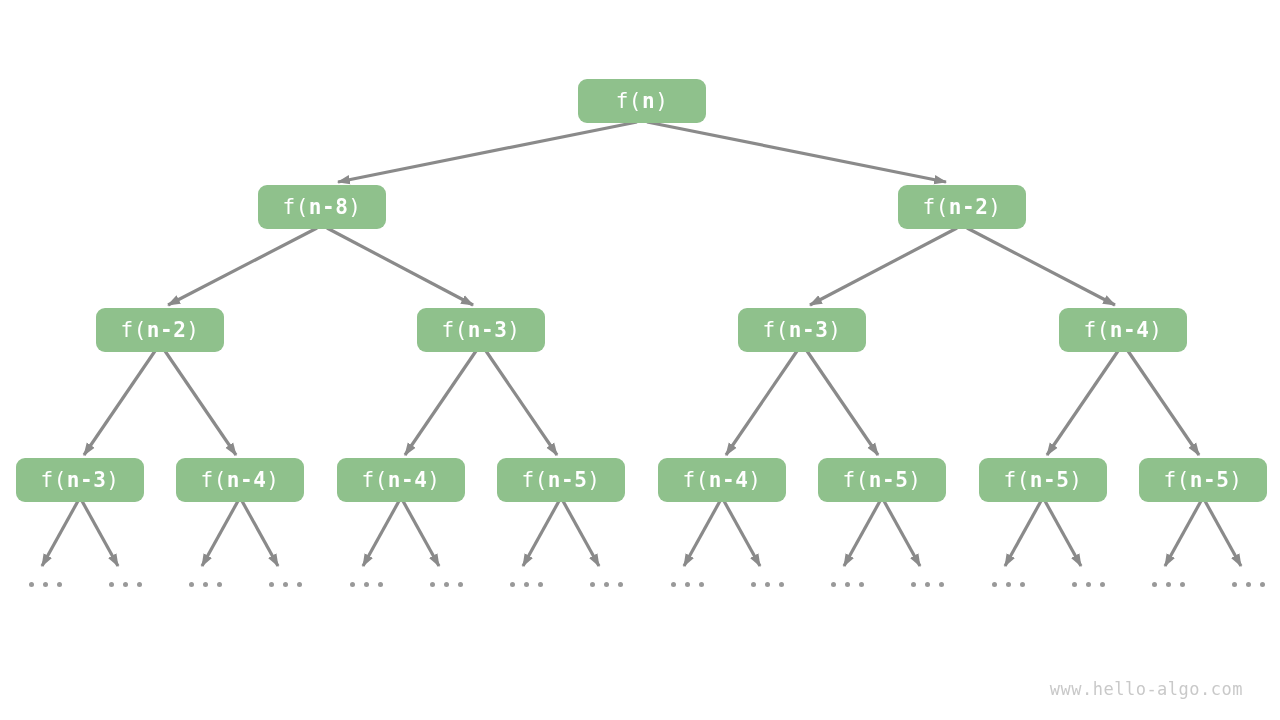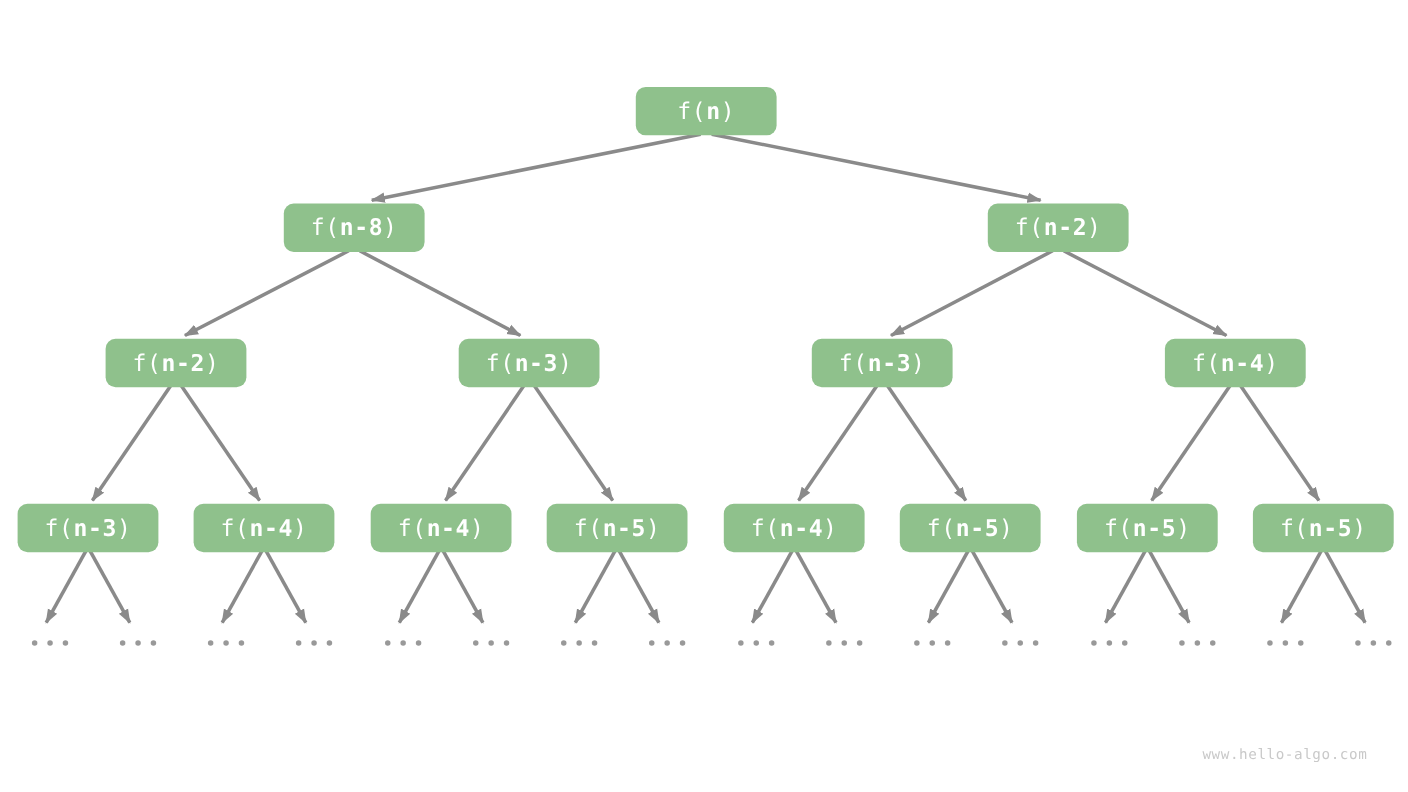--- a/index.html
+++ b/index.html
@@ -45,21 +45,21 @@
   }
   .leaf-dots .dot {
     width: 5px;
     height: 5px;
     border-radius: 50%;
   }
   .watermark {
     position: absolute;
     right: 37px;
     top: 679px;
-    font-size: 13px;
+    font-size: 17px;
     letter-spacing: 0.5px;
     font-family: "DejaVu Sans Mono", monospace;
   }
 </style>
 </head>
 <body>
 
 <div class="canvas" style="background: rgb(255, 255, 255);">
   <svg id="edges" viewBox="0 0 1280 720">
       <defs>

